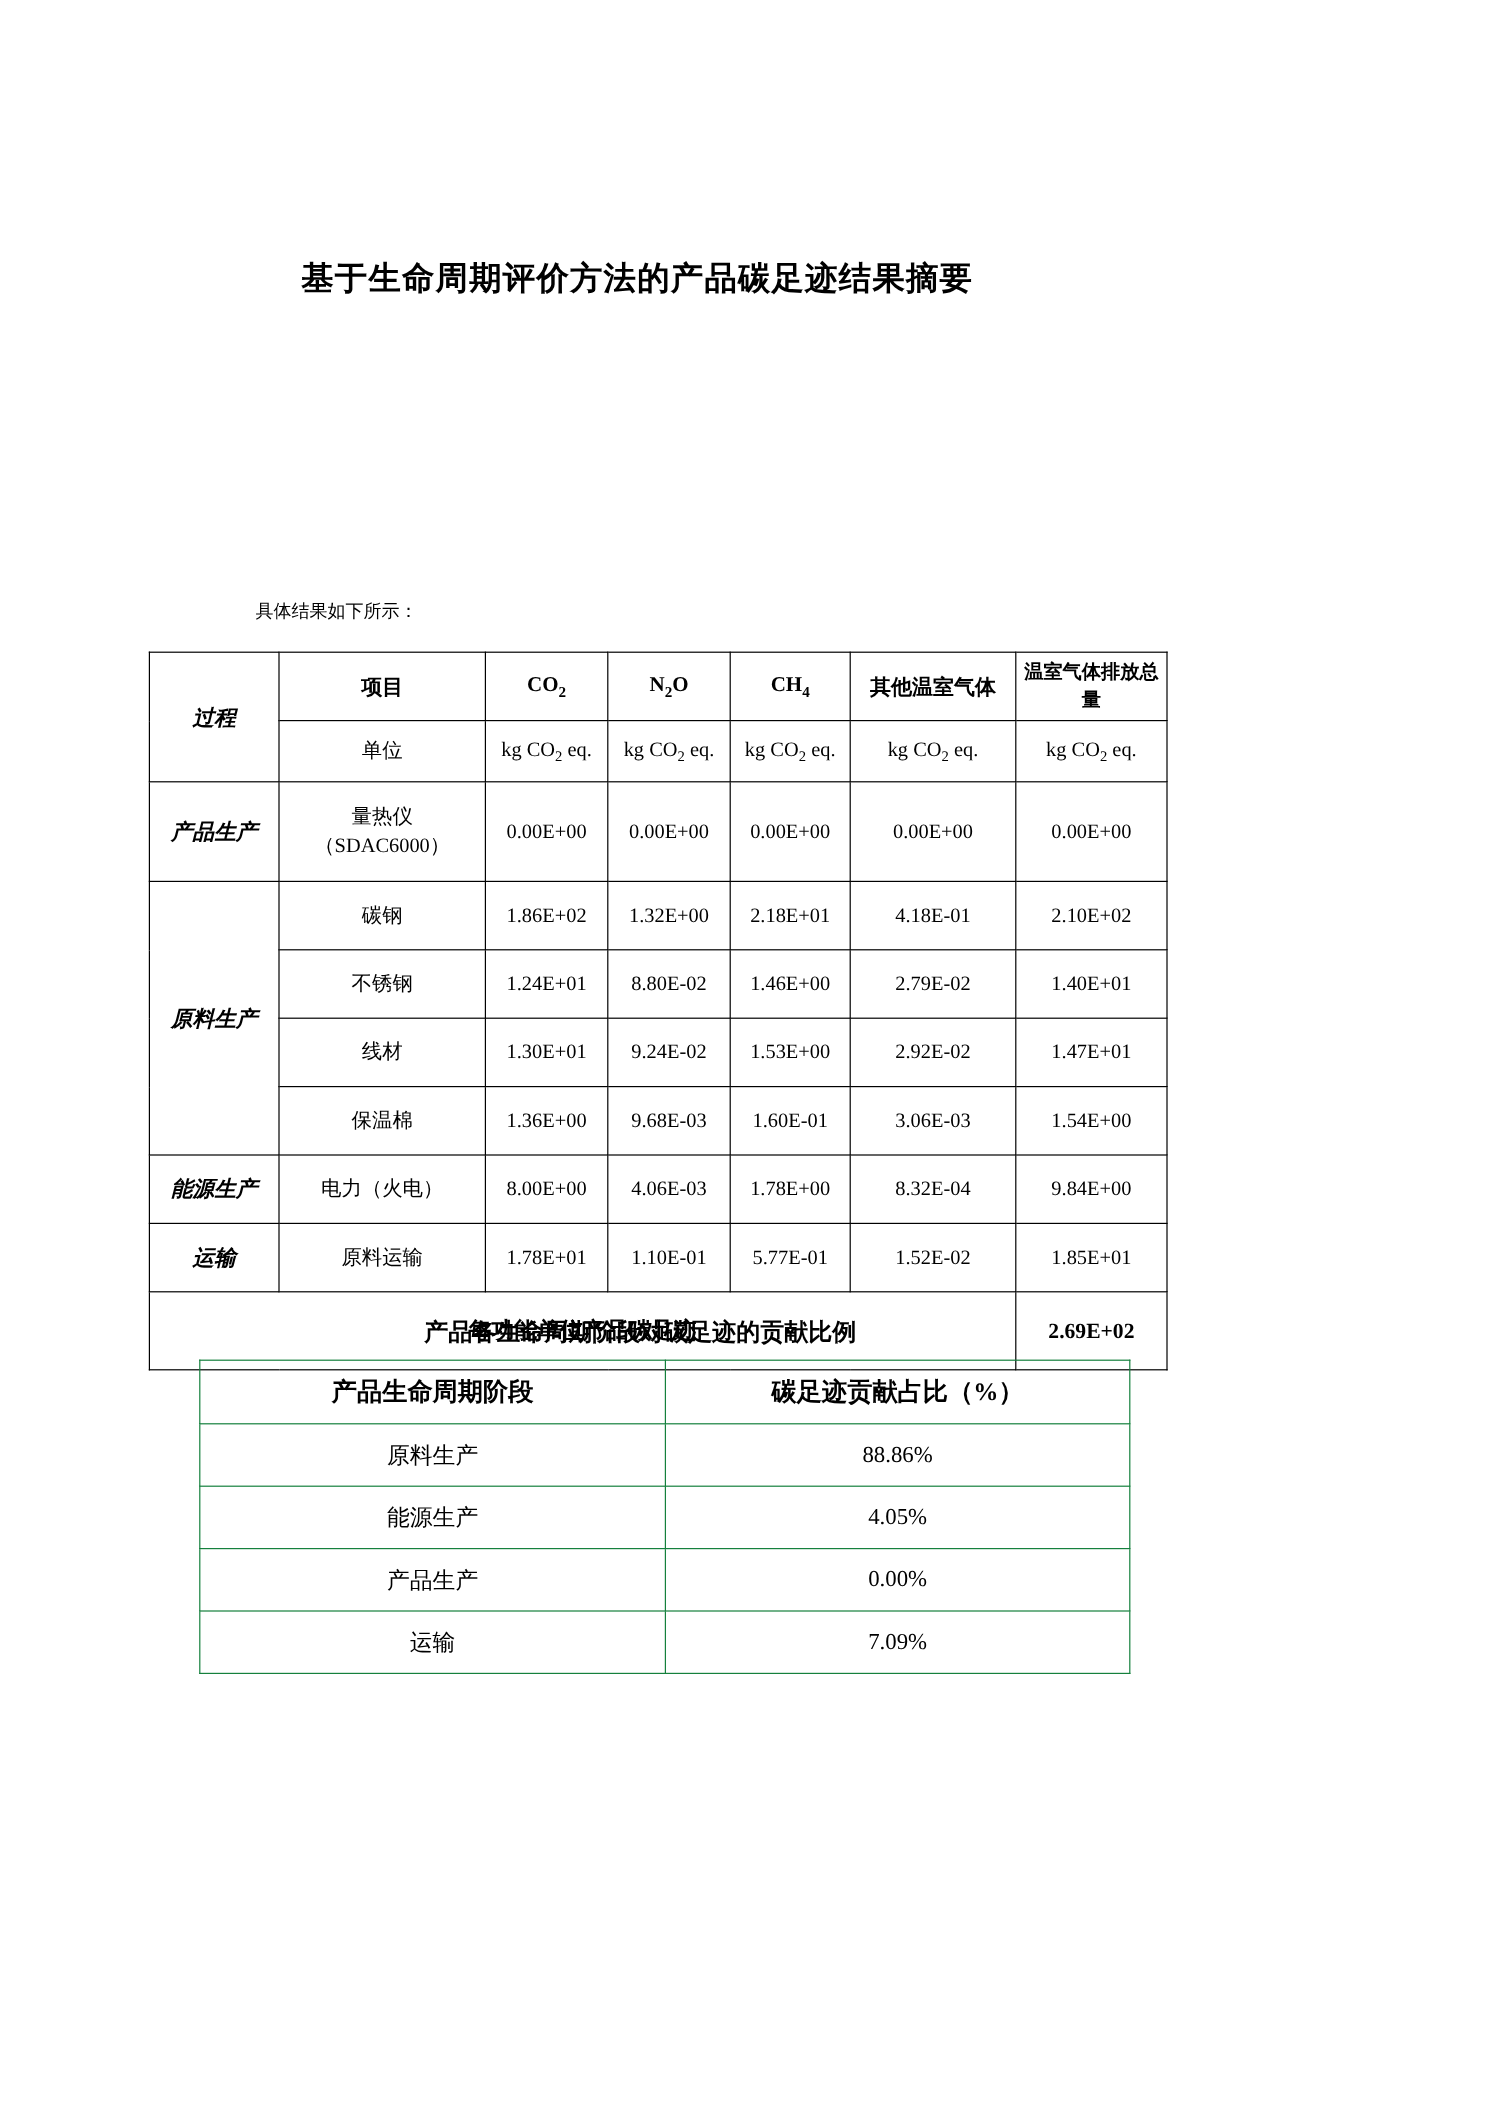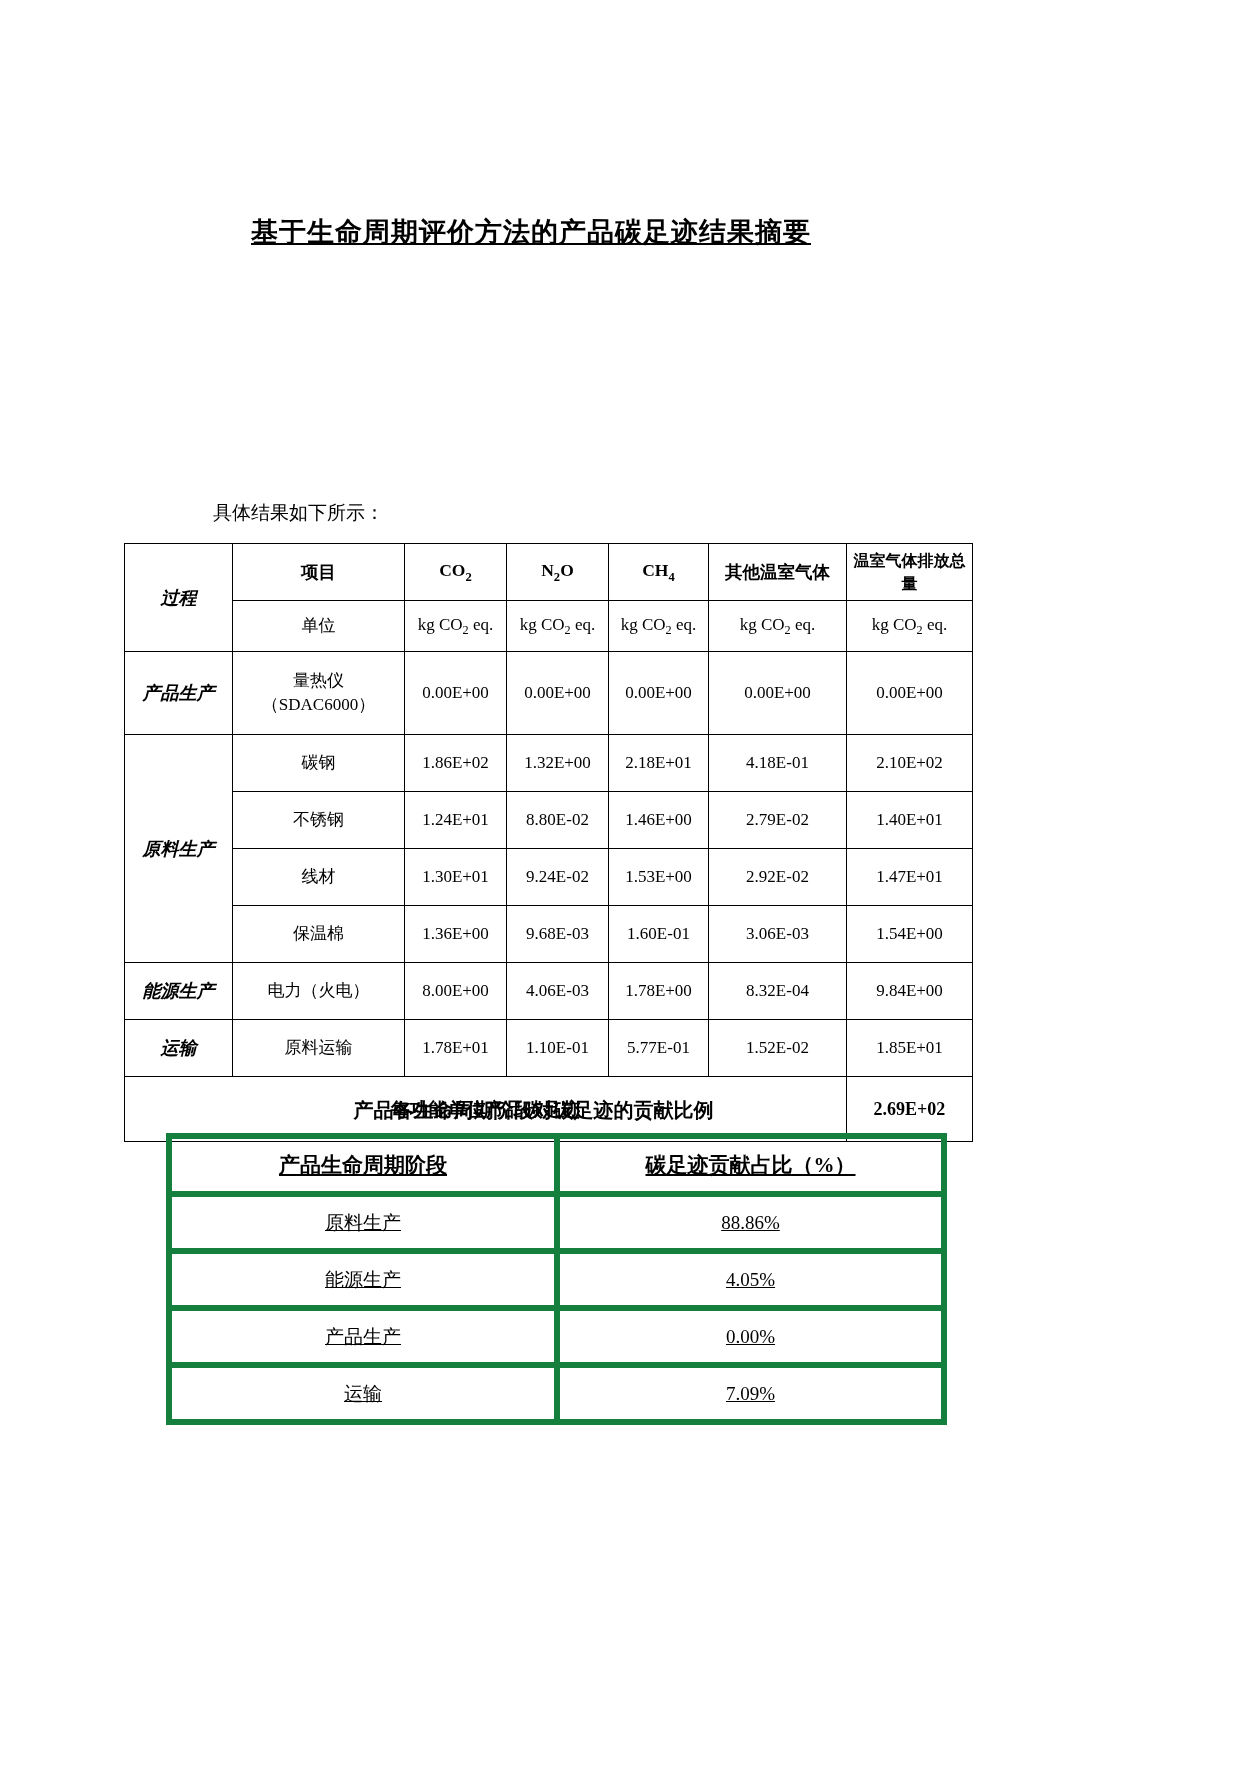--- a/index.html
+++ b/index.html
@@ -26,21 +26,20 @@
   
   .doc-title {
     position: absolute;
     left: 0;
     top: 214px;
     width: 1062px;
     text-align: center;
     font-size: 27px;
     font-weight: bold;
     letter-spacing: 1px;
-    text-decoration: underline;
   }
 
   
   .meta {
     position: absolute;
     left: 213px;
     top: 322px;
     width: 900px;
   }
   .meta-line {
@@ -50,21 +49,21 @@
     white-space: nowrap;
   }
   .meta-line .it { font-style: italic; }
   sub { font-size: 0.72em; }
 
   
   .lead-in {
     position: absolute;
     left: 213px;
     top: 500px;
-    font-size: 19px;
+    font-size: 15px;
   }
 
   
   .table-wrap-main {
     position: absolute;
     left: 124px;
     top: 543px;
     width: 848px;
   }
   table {
@@ -120,26 +119,25 @@
   .table-wrap-contrib {
     position: absolute;
     left: 166px;
     top: 1133px;
     width: 775px;
   }
   table.contrib {
     width: 775px;
   }
   table.contrib td {
-    border: 6px solid #15803d;
+    border: 1px solid #15803d;
     text-align: center;
     vertical-align: middle;
     font-size: 19px;
     height: 49px;
-    text-decoration: underline;
   }
   table.contrib td.hdr {
     font-weight: bold;
     font-size: 21px;
     height: 50px;
   }
 </style>
 </head>
 <body>
 

